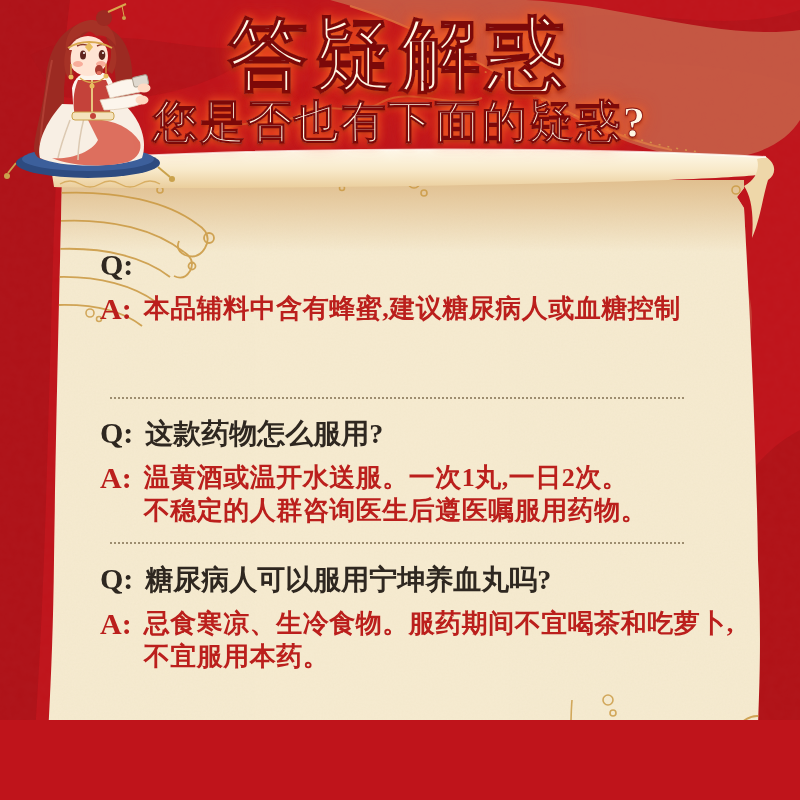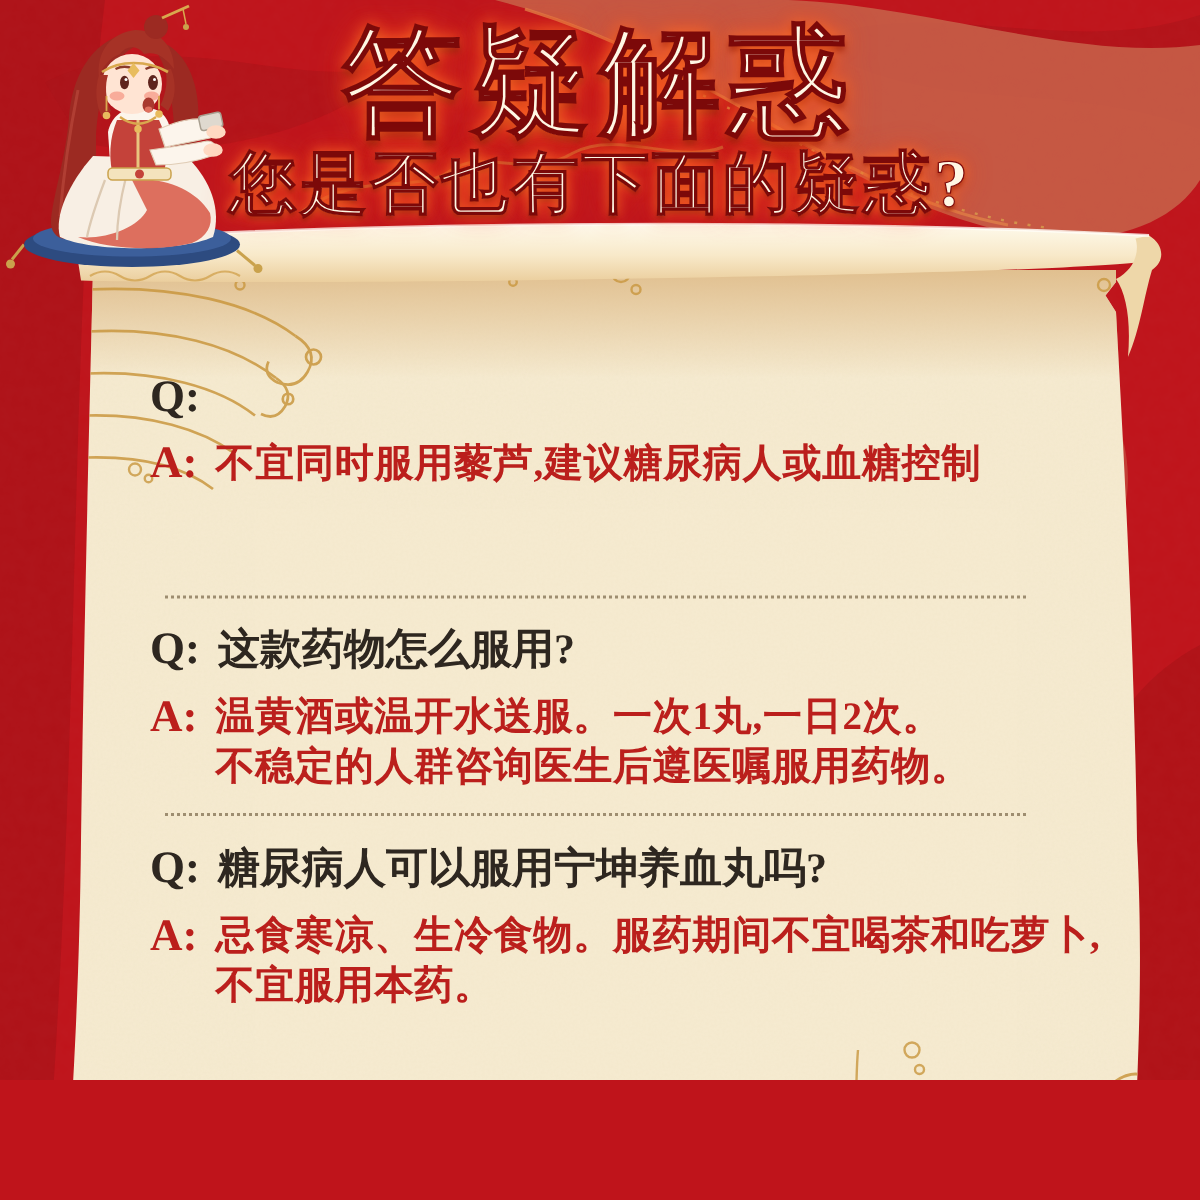--- a/index.html
+++ b/index.html
@@ -217,21 +217,21 @@
   <div class="title">答疑解惑</div>
   <div class="subtitle">您是否也有下面的疑惑?</div>
 
   <div class="qa qa1">
     <div class="q-row">
       <span class="q-label">Q:</span>
     </div>
     <div class="a-row">
       <span class="a-label">A:</span>
       <div class="a-lines">
-        <div>不宜同时服用藜芦,建议糖尿病人或血糖控制</div>
+        <div>本品辅料中含有蜂蜜,建议糖尿病人或血糖控制</div>
       </div>
     </div>
   </div>
 
   <div class="divider div1"></div>
 
   <div class="qa qa2">
     <div class="q-row">
       <span class="q-label">Q:</span>
       <span class="q-text">这款药物怎么服用?</span>

